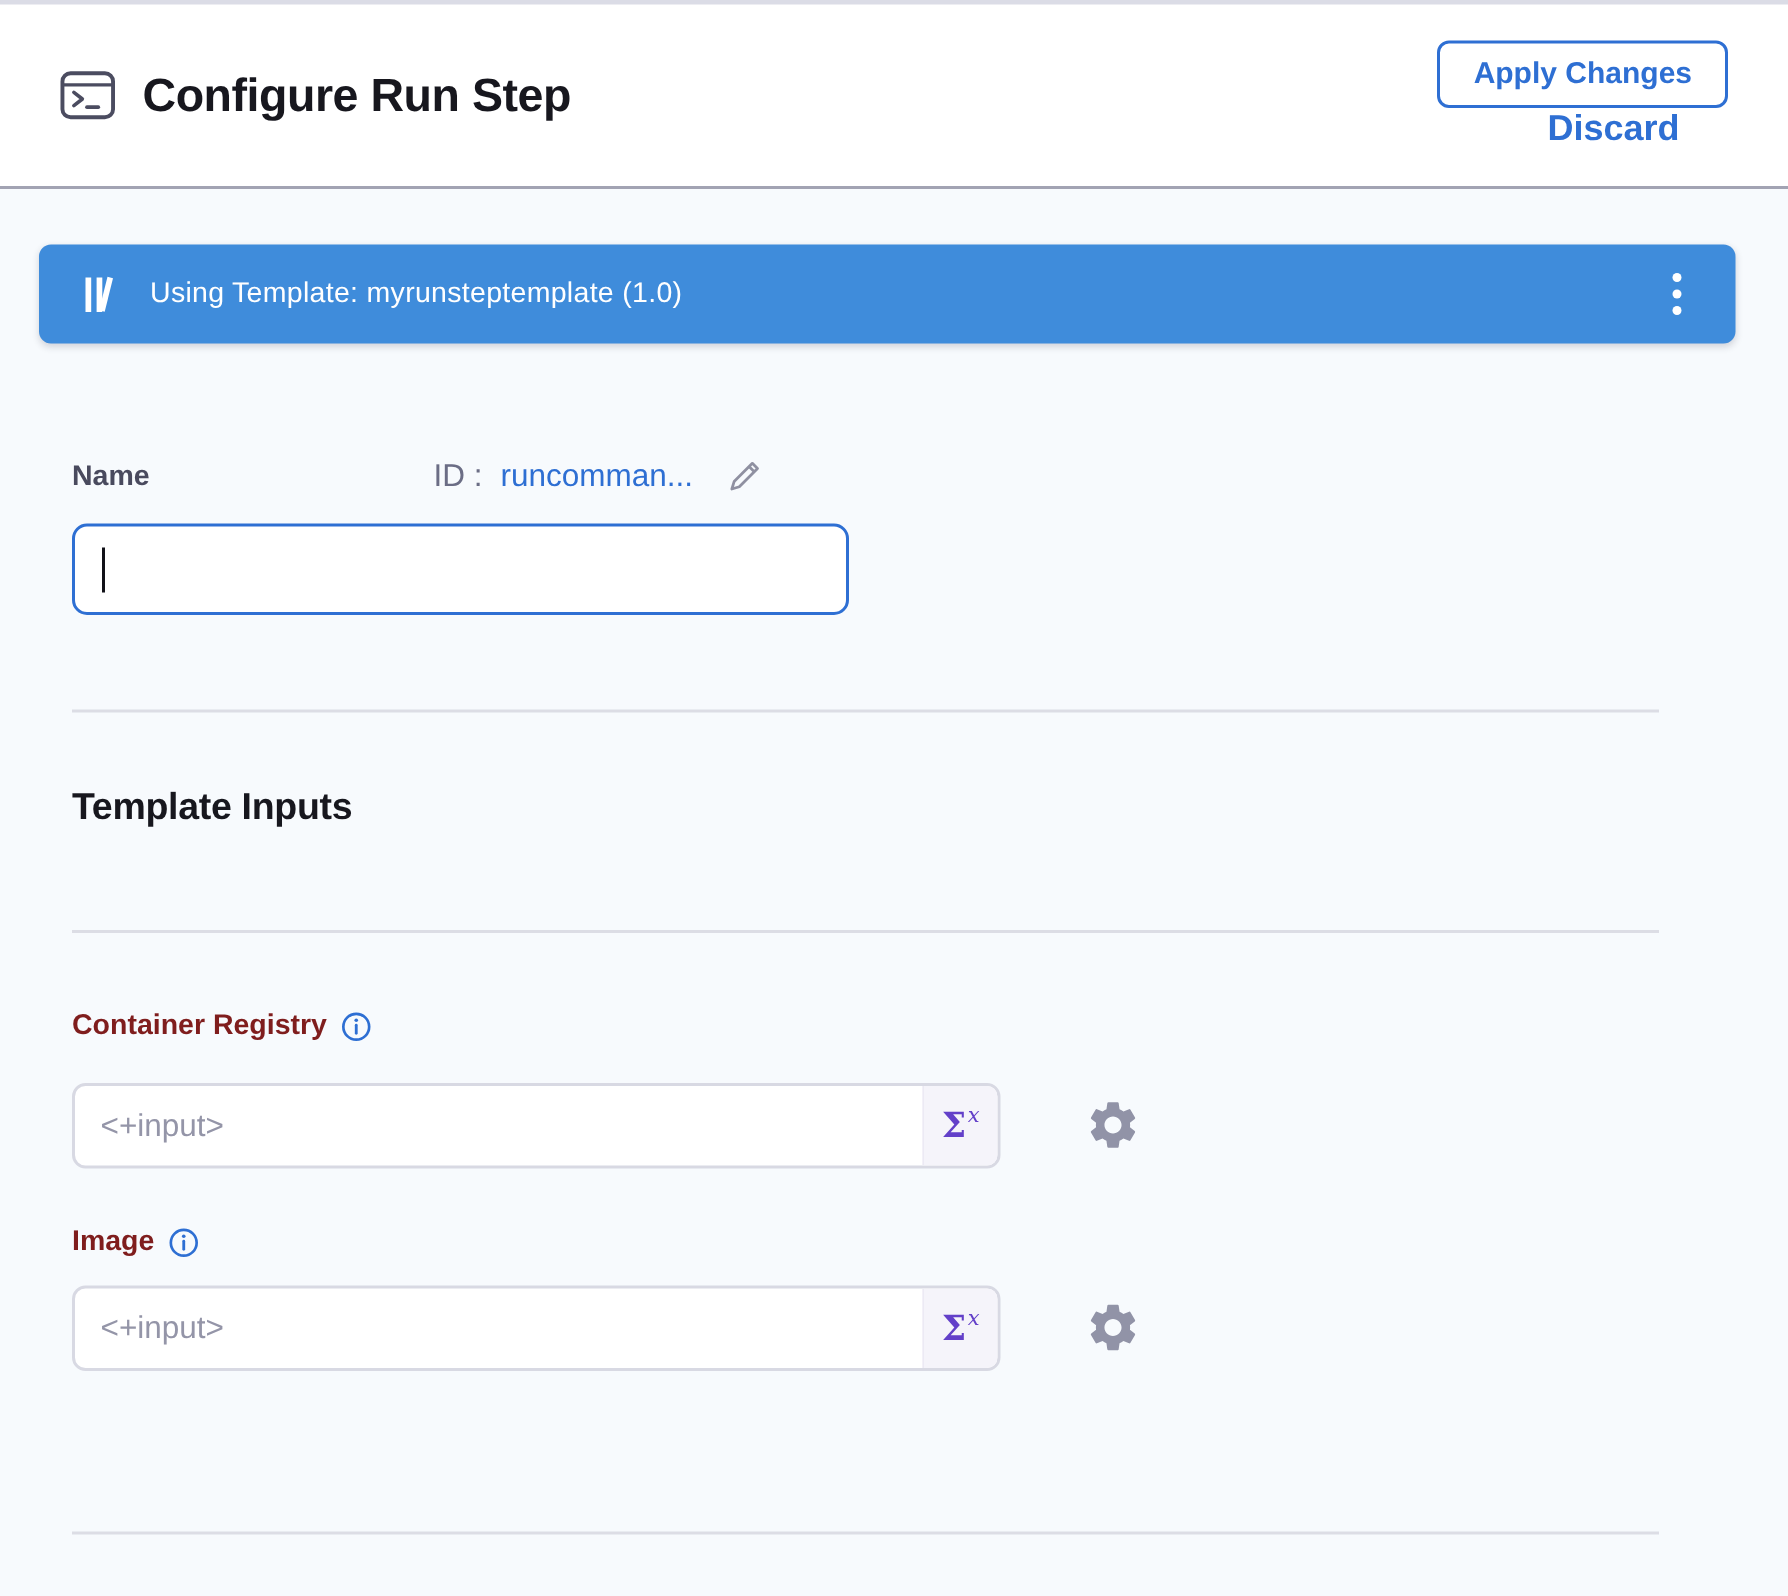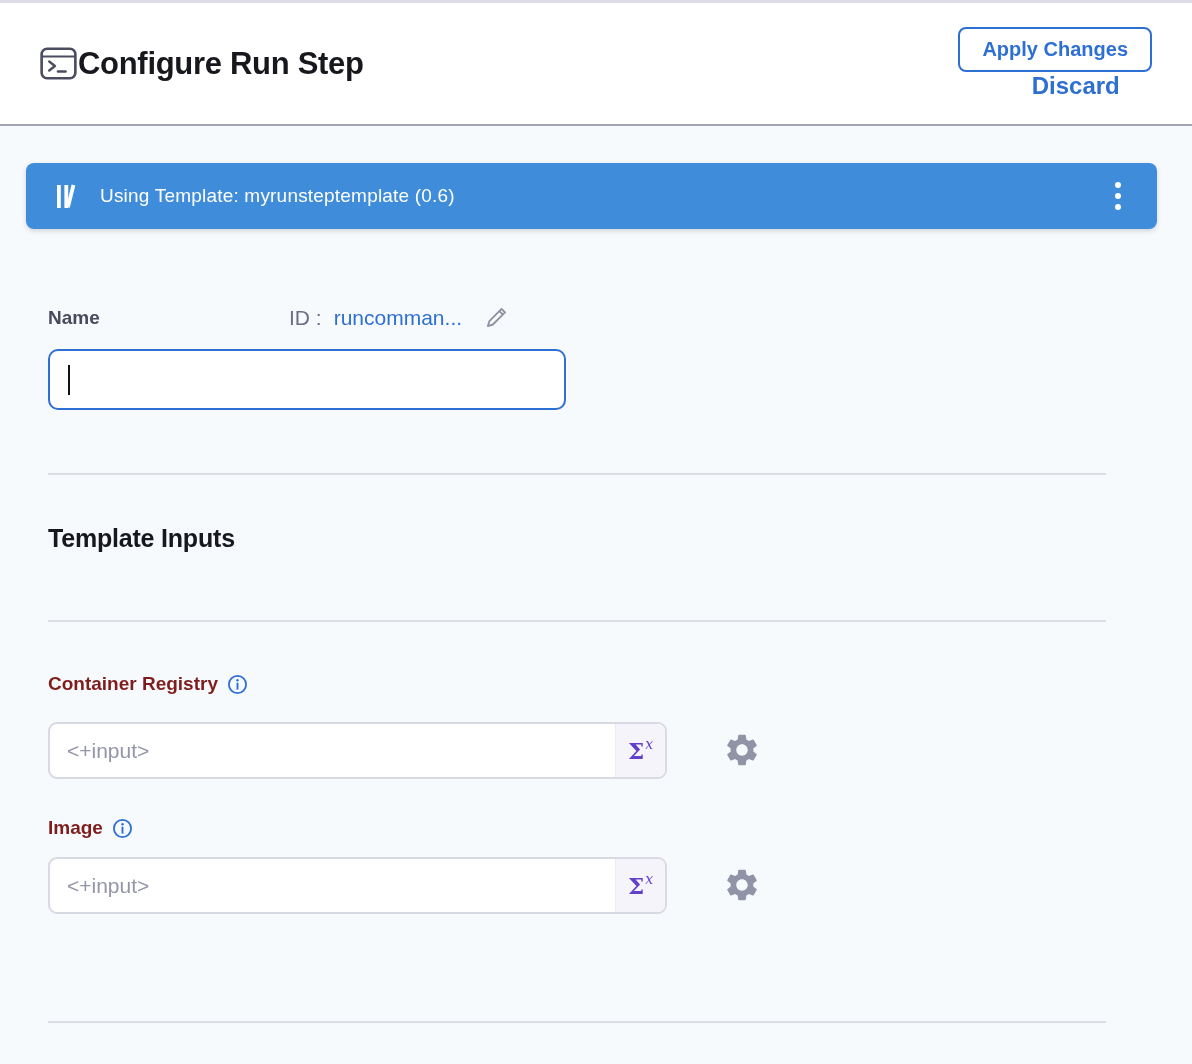--- a/index.html
+++ b/index.html
@@ -19,21 +19,21 @@
     position: absolute;
     top: 0; left: 0; right: 0;
     height: 126px;
     background: #ffffff;
     border-top: 3px solid #dbdce6;
     border-bottom: 2px solid #a2a3b3;
     display: flex;
     align-items: center;
     padding: 0 40px;
   }
-  .title-group { display: flex; align-items: center; gap: 1px; }
+  .title-group { display: flex; align-items: center; gap: 18px; }
   .page-title {
     font-size: 31px;
     font-weight: 700;
     color: #17171e;
     letter-spacing: -0.3px;
   }
   .header-actions { margin-left: auto; display: flex; align-items: center; flex-direction: column; }
   .apply-btn {
     font-family: inherit;
     font-size: 20px;
@@ -252,21 +252,21 @@
   </div>
 
   <div class="banner">
     <span style="display:flex;">
       <svg width="27" height="25" viewBox="0 0 27 25" fill="none">
         <rect x="1" y="1" width="3.8" height="23" fill="#ffffff"></rect>
         <rect x="8.4" y="1" width="3.8" height="23" fill="#ffffff"></rect>
         <rect x="15.6" y="1" width="3.8" height="23" fill="#ffffff" transform="rotate(14 17.5 1)"></rect>
       </svg>
     </span>
-    <span class="banner-text">Using Template: myrunsteptemplate (0.6)</span>
+    <span class="banner-text">Using Template: myrunsteptemplate (1.0)</span>
     <button class="kebab">
       <span class="dot"></span>
       <span class="dot"></span>
       <span class="dot"></span>
     </button>
   </div>
 
   <div class="name-label">Name</div>
   <div class="id-row">
     <span class="id-prefix">ID :</span>

